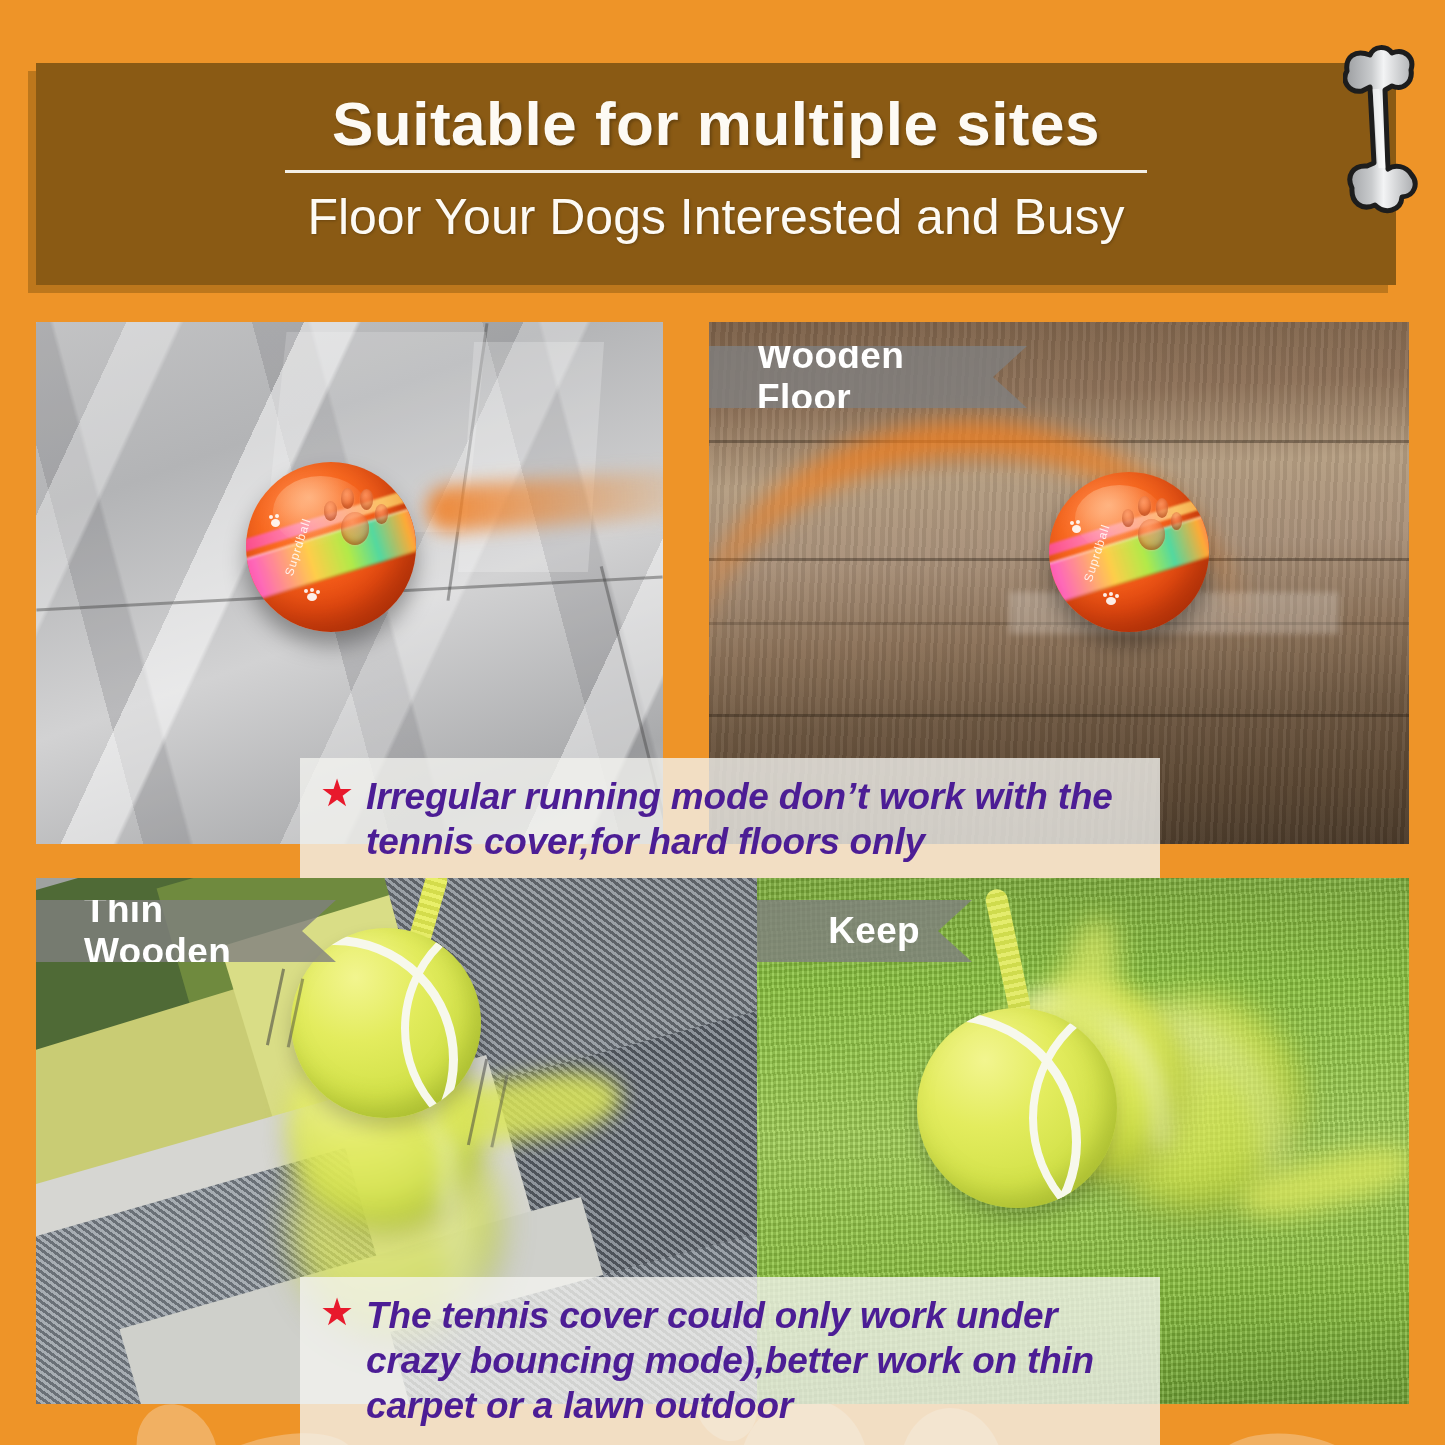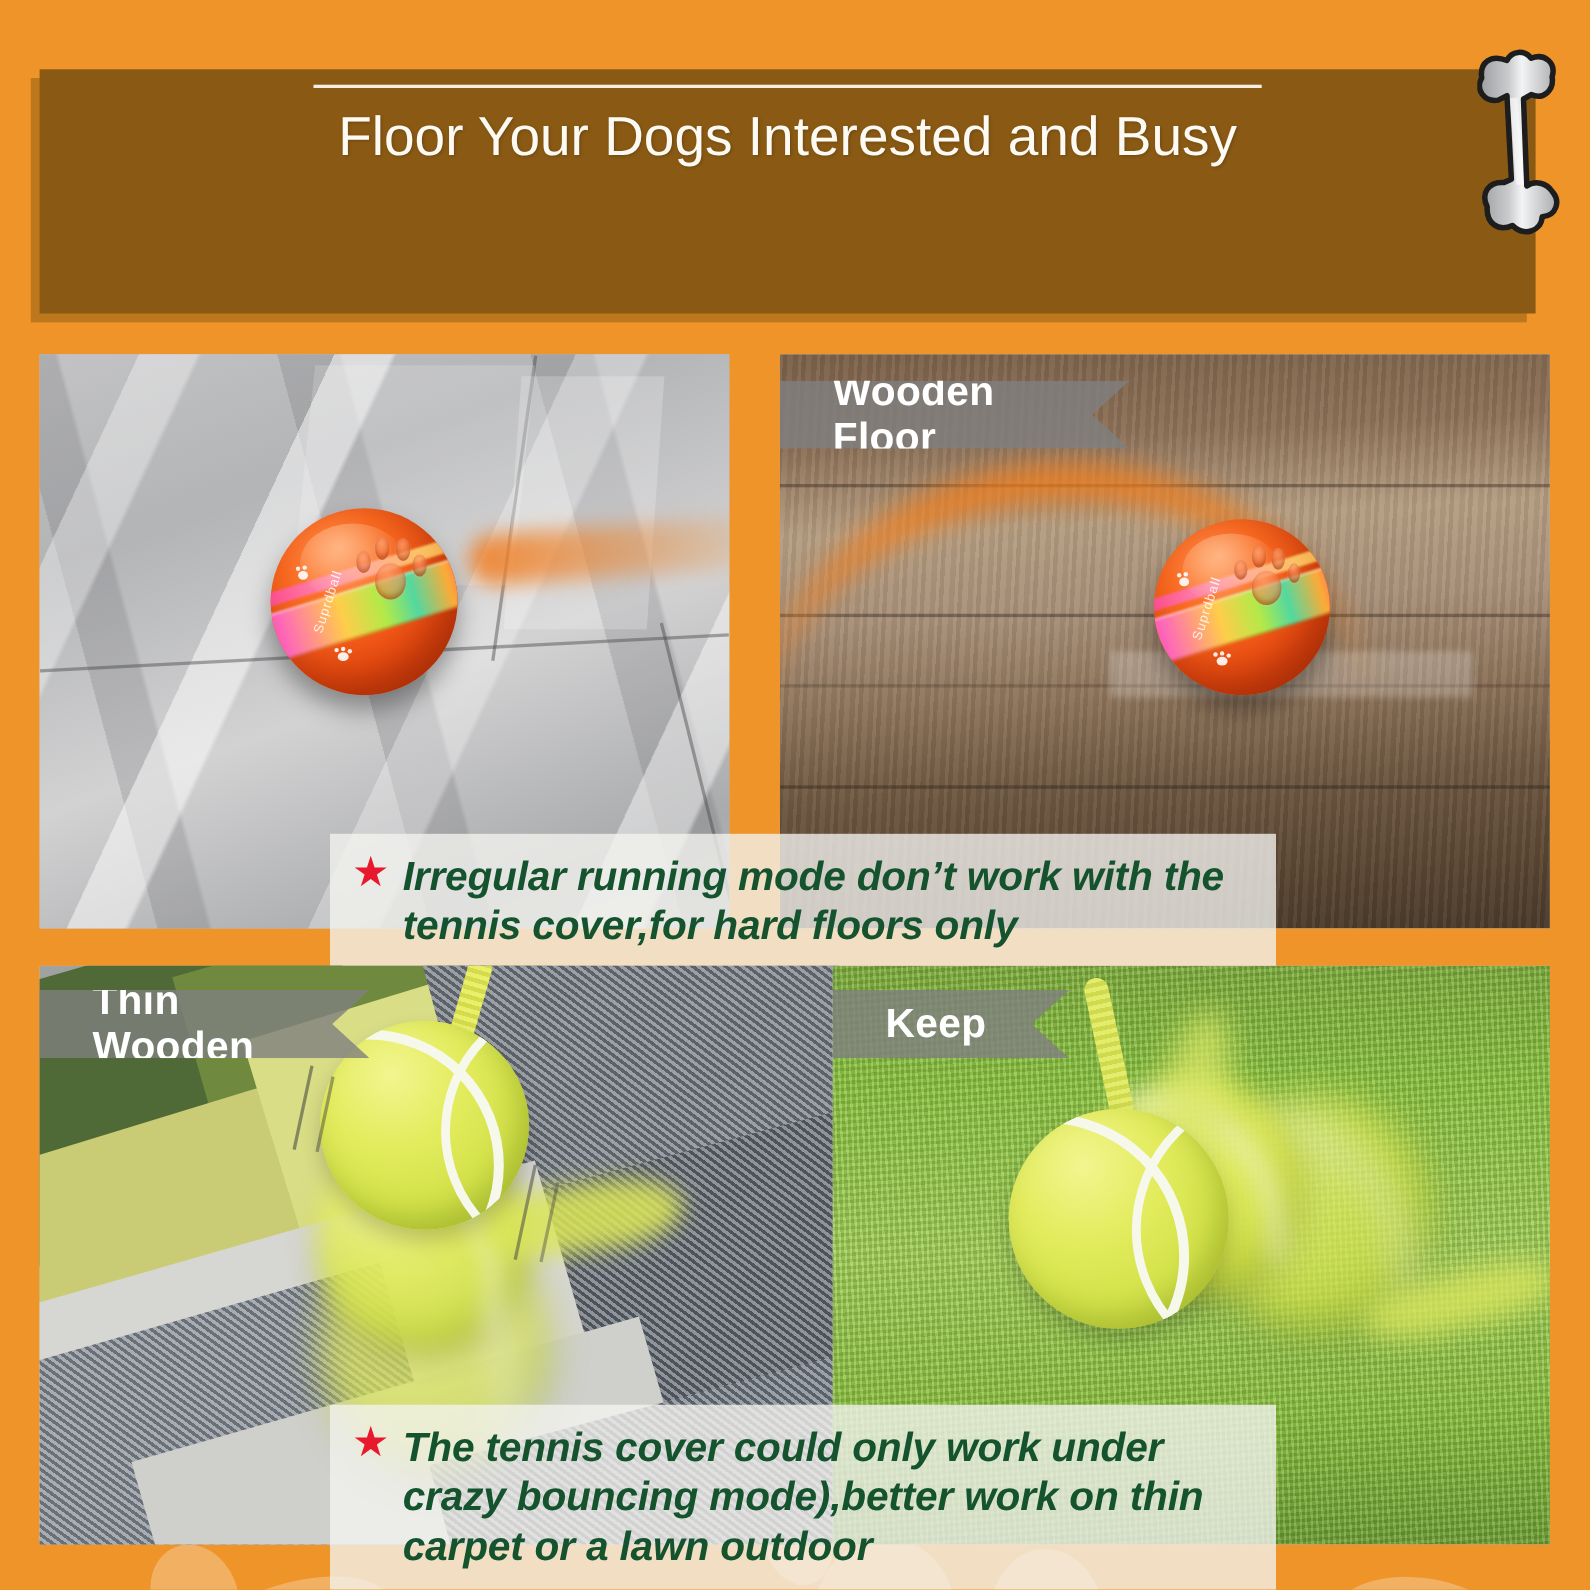--- a/index.html
+++ b/index.html
@@ -107,36 +107,37 @@
     position: absolute; height: 62px;
     background: rgba(128,128,128,.80);
     display: flex; align-items: center;
     padding-left: 48px;
     color: #ffffff; font-size: 37px; font-weight: bold;
     letter-spacing: .3px;
   }
   .ribbon.flag-notch {
     clip-path: polygon(0 0, 100% 0, calc(100% - 34px) 50%, 100% 100%, 0 100%);
     padding-right: 52px;
+    justify-content: flex-end;
   }
   .ribbon.flag-slant {
     clip-path: polygon(0 0, 100% 0, calc(100% - 58px) 100%, 0 100%);
     padding-right: 70px;
   }
 
   
   .caption {
     position: absolute;
     background: rgba(243,243,240,.78);
     display: flex; align-items: flex-start;
     padding: 16px 24px 18px 20px;
   }
   .cap-star { color: #e8192c; font-size: 38px; line-height: 1.05; margin-right: 12px; flex: 0 0 auto; }
   .cap-text {
-    color: #14532d; font-size: 37px; font-weight: bold; font-style: italic;
+    color: #4c1d95; font-size: 37px; font-weight: bold; font-style: italic;
     line-height: 1.22; letter-spacing: -.2px;
   }
 
   
   .sball { position: absolute; border-radius: 50%; overflow: hidden;
     background:
       radial-gradient(circle at 33% 26%, #ff8a4a 0%, #fa6a20 28%, #ee4f12 62%, #ba3208 100%);
     box-shadow: 0 14px 22px rgba(0,0,0,.35), inset -14px -16px 36px rgba(120,25,0,.45);
   }
   .sball .gloss {
@@ -200,20 +201,21 @@
 <div class="paw-wm" style="left:690px; top:1360px; width:330px; height:130px;">
   <span class="pad" style="left:50px;  top:38px; width:128px; height:140px; transform:rotate(6deg);"></span>
   <span class="pad" style="left:210px; top:48px; width:104px; height:128px; transform:rotate(-5deg);"></span>
   <span class="pad" style="left:4px;   top:-2px; width:62px;  height:84px;  transform:rotate(-18deg);"></span>
 </div>
 <div class="paw-wm" style="left:1190px; top:1405px; width:250px; height:110px;">
   <span class="pad" style="left:20px; top:30px; width:170px; height:96px; transform:rotate(10deg);"></span>
 </div>
 
 <div class="header">
+  <div class="header-title">Suitable for multiple sites</div>
   <div class="header-rule"></div>
   <div class="header-sub">Floor Your Dogs Interested and Busy</div>
 </div>
 
 <svg class="bone" viewBox="0 0 78 190">
   <defs>
     <linearGradient id="bg1" x1="0" y1="0" x2="1" y2="0">
       <stop offset="0%" stop-color="#9b9da0"></stop>
       <stop offset="38%" stop-color="#c9cbcd"></stop>
       <stop offset="55%" stop-color="#f3f4f5"></stop>

